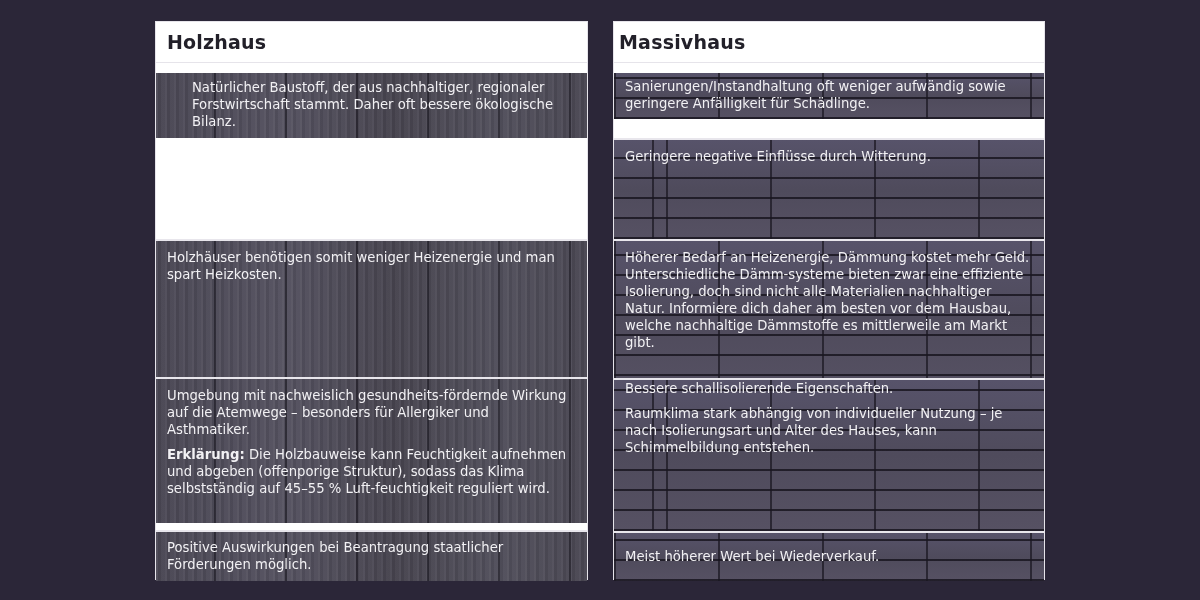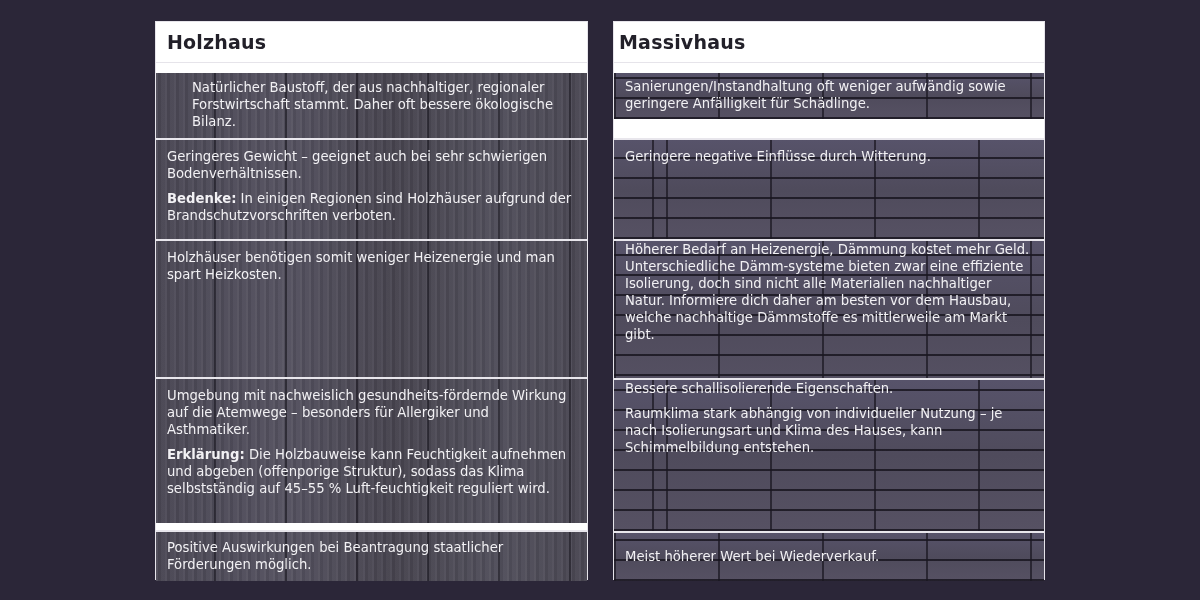--- a/index.html
+++ b/index.html
@@ -79,24 +79,20 @@
 <body>
 
 <div class="panel left">
   <div class="panel-header">
     <span class="panel-title">Holzhaus</span>
   </div>
   <div class="rows">
     <div class="row wood" style="top:0; height:65px;padding-left:36px;">
       <p class="para">Natürlicher Baustoff, der aus nachhaltiger, regionaler Forstwirtschaft stammt. Daher oft bessere ökologische Bilanz.</p>
     </div>
-    <div class="row wood" style="top:65px; height:101px; padding-top:8px;">
-      <p class="para">Geringeres Gewicht – geeignet auch bei sehr schwierigen Bodenverhältnissen.</p>
-      <p class="para"><span class="strong">Bedenke:</span><span> In einigen Regionen sind Holzhäuser aufgrund der Brandschutzvorschriften verboten.</span></p>
-    </div>
     <div class="row wood" style="top:166px; height:138px; padding-top:8px;">
       <p class="para gap-lg">Holzhäuser benötigen somit weniger Heizenergie und man spart Heizkosten.</p>
     </div>
     <div class="row wood" style="top:304px; height:146px; padding-top:8px;">
       <p class="para">Umgebung mit nachweislich gesundheits-fördernde Wirkung auf die Atemwege – besonders für Allergiker und Asthmatiker.</p>
       <p class="para"><span class="strong">Erklärung:</span><span> Die Holzbauweise kann Feuchtigkeit aufnehmen und abgeben (offenporige Struktur), sodass das Klima selbstständig auf 45–55 % Luft-feuchtigkeit reguliert wird.</span></p>
     </div>
     <div class="row wood" style="top:457px; height:51px; padding-top:7px;">
       <p class="para">Positive Auswirkungen bei Beantragung staatlicher Förderungen möglich.</p>
     </div>
@@ -107,24 +103,24 @@
   <div class="panel-header">
     <span class="panel-title">Massivhaus</span>
   </div>
   <div class="rows">
     <div class="row brick" style="top:0; height:46px; padding-top:5px;">
       <p class="para">Sanierungen/Instandhaltung oft weniger aufwändig sowie geringere Anfälligkeit für Schädlinge.</p>
     </div>
     <div class="row brick alt" style="top:65px; height:101px; padding-top:8px;">
       <p class="para">Geringere negative Einflüsse durch Witterung.</p>
     </div>
-    <div class="row brick" style="top:166px; height:157px; padding-top:0;">
+    <div class="row brick" style="top:166px; height:157px; padding-top:8px;">
       <p class="para">Höherer Bedarf an Heizenergie, Dämmung kostet mehr Geld. Unterschiedliche Dämm-systeme bieten zwar eine effiziente Isolierung, doch sind nicht alle Materialien nachhaltiger Natur. Informiere dich daher am besten vor dem Hausbau, welche nachhaltige Dämmstoffe es mittlerweile am Markt gibt.</p>
     </div>
     <div class="row brick alt" style="top:305px; height:153px; padding-top:0;">
       <p class="para">Bessere schallisolierende Eigenschaften.</p>
-      <p class="para">Raumklima stark abhängig von individueller Nutzung – je nach Isolierungsart und Klima des Hauses, kann Schimmelbildung entstehen.</p>
+      <p class="para">Raumklima stark abhängig von individueller Nutzung – je nach Isolierungsart und Alter des Hauses, kann Schimmelbildung entstehen.</p>
     </div>
     <div class="row brick" style="top:458px; height:50px; padding-top:15px;">
       <p class="para">Meist höherer Wert bei Wiederverkauf.</p>
     </div>
   </div>
 </div>
 
 </body></html>

